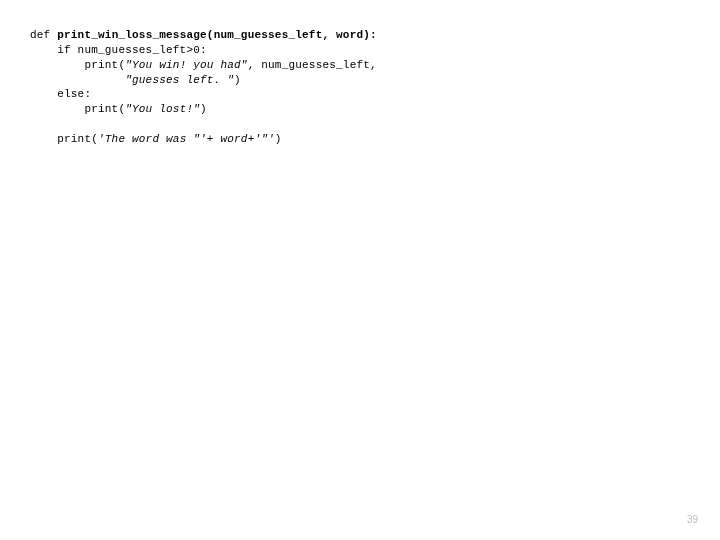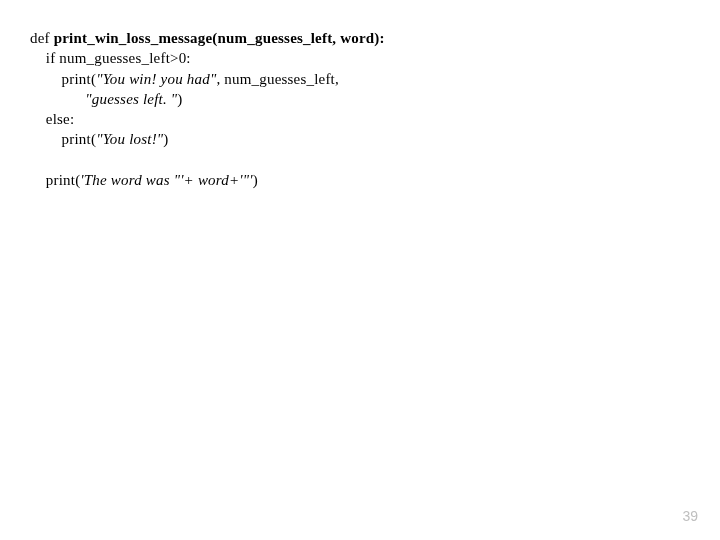--- a/index.html
+++ b/index.html
@@ -18,33 +18,33 @@
   .slide {
     box-sizing: border-box;
     width: 720px;
     height: 540px;
     padding: 28px 20px 0 30px;
     position: relative;
   }
   pre.code {
     margin: 0;
     white-space: pre;
-    font-family: Liberation Serif, serif;
-    font-size: 15px;
+    font-family: Liberation Mono, monospace;
+    font-size: 11px;
     letter-spacing: 0.2px;
   }
   .kw   { font-weight: normal; }
   .fn   { font-weight: bold; }
   .str  { font-style: italic; }
   .page-num {
     position: absolute;
     right: 22px;
     bottom: 14px;
     font-family: Arial, Helvetica, sans-serif;
-    font-size: 14px;
+    font-size: 10px;
     color: #bfbfbf;
   }
 </style>
 </head>
 <body>
 
 <div class="slide">
 <pre class="code"><span class="kw">def </span><span class="fn">print_win_loss_message(num_guesses_left, word):</span>
 <span>    if num_guesses_left&gt;0:</span>
 <span>        print(</span><span class="str">"You win! you had"</span><span>, num_guesses_left,</span>

